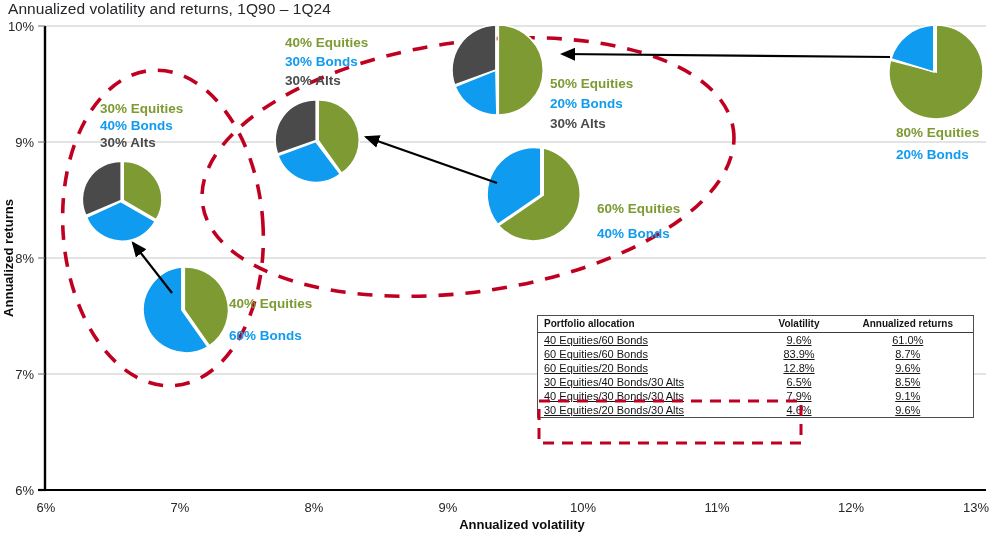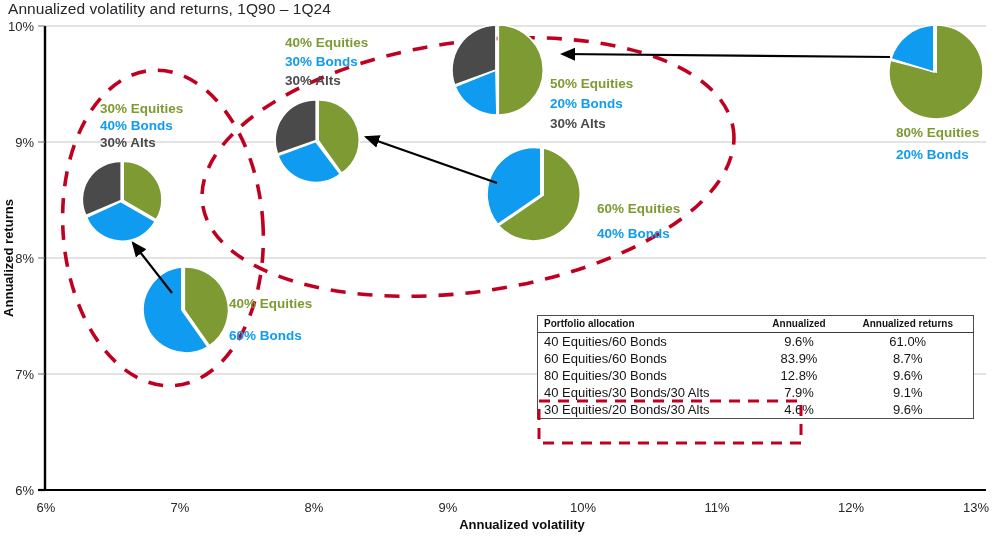--- a/index.html
+++ b/index.html
@@ -73,22 +73,23 @@
     text-align: left;
     padding: 2px 6px 3px 6px;
     border-bottom: 1.4px solid #3a3a3a;
     font-size: 10px;
     white-space: nowrap;
     margin-left: 42px;
   }
   .alloc-table th.c { text-align: center; }
   .alloc-table td {
     padding: 1px 6px 1px 6px;
-    font-size: 13px;
-    white-space: nowrap;
+    font-size: 11px;
+    white-space: nowrap;
+    text-decoration: underline;
   }
   .alloc-table td.c { text-align: center; }
   .col-alloc { width: 50%; }
   .col-vol { width: 20%; }
   .col-ret { width: 30%; }
 </style>
 </head>
 <body>
 
 <div id="root">
@@ -213,39 +214,44 @@
       <text class="pielabel lab-eq" x="896" y="137">80% Equities</text>
       <text class="pielabel lab-bd" x="896" y="159">20% Bonds</text>
     </g>
   </svg>
 
   <div class="alloc-table">
     <table>
       <thead>
         <tr>
           <th class="col-alloc">Portfolio allocation</th>
-          <th class="col-vol c">Annualized</th>
+          <th class="col-vol c">Volatility</th>
           <th class="col-ret c">Annualized returns</th>
         </tr>
       </thead>
       <tbody>
         <tr>
           <td>40 Equities/60 Bonds</td>
           <td class="c">9.6%</td>
           <td class="c">61.0%</td>
         </tr>
         <tr>
           <td>60 Equities/60 Bonds</td>
           <td class="c">83.9%</td>
           <td class="c">8.7%</td>
         </tr>
         <tr>
-          <td>80 Equities/30 Bonds</td>
+          <td>60 Equities/20 Bonds</td>
           <td class="c">12.8%</td>
           <td class="c">9.6%</td>
+        </tr>
+        <tr>
+          <td>30 Equities/40 Bonds/30 Alts</td>
+          <td class="c">6.5%</td>
+          <td class="c">8.5%</td>
         </tr>
         <tr>
           <td>40 Equities/30 Bonds/30 Alts</td>
           <td class="c">7.9%</td>
           <td class="c">9.1%</td>
         </tr>
         <tr>
           <td>30 Equities/20 Bonds/30 Alts</td>
           <td class="c">4.6%</td>
           <td class="c">9.6%</td>

